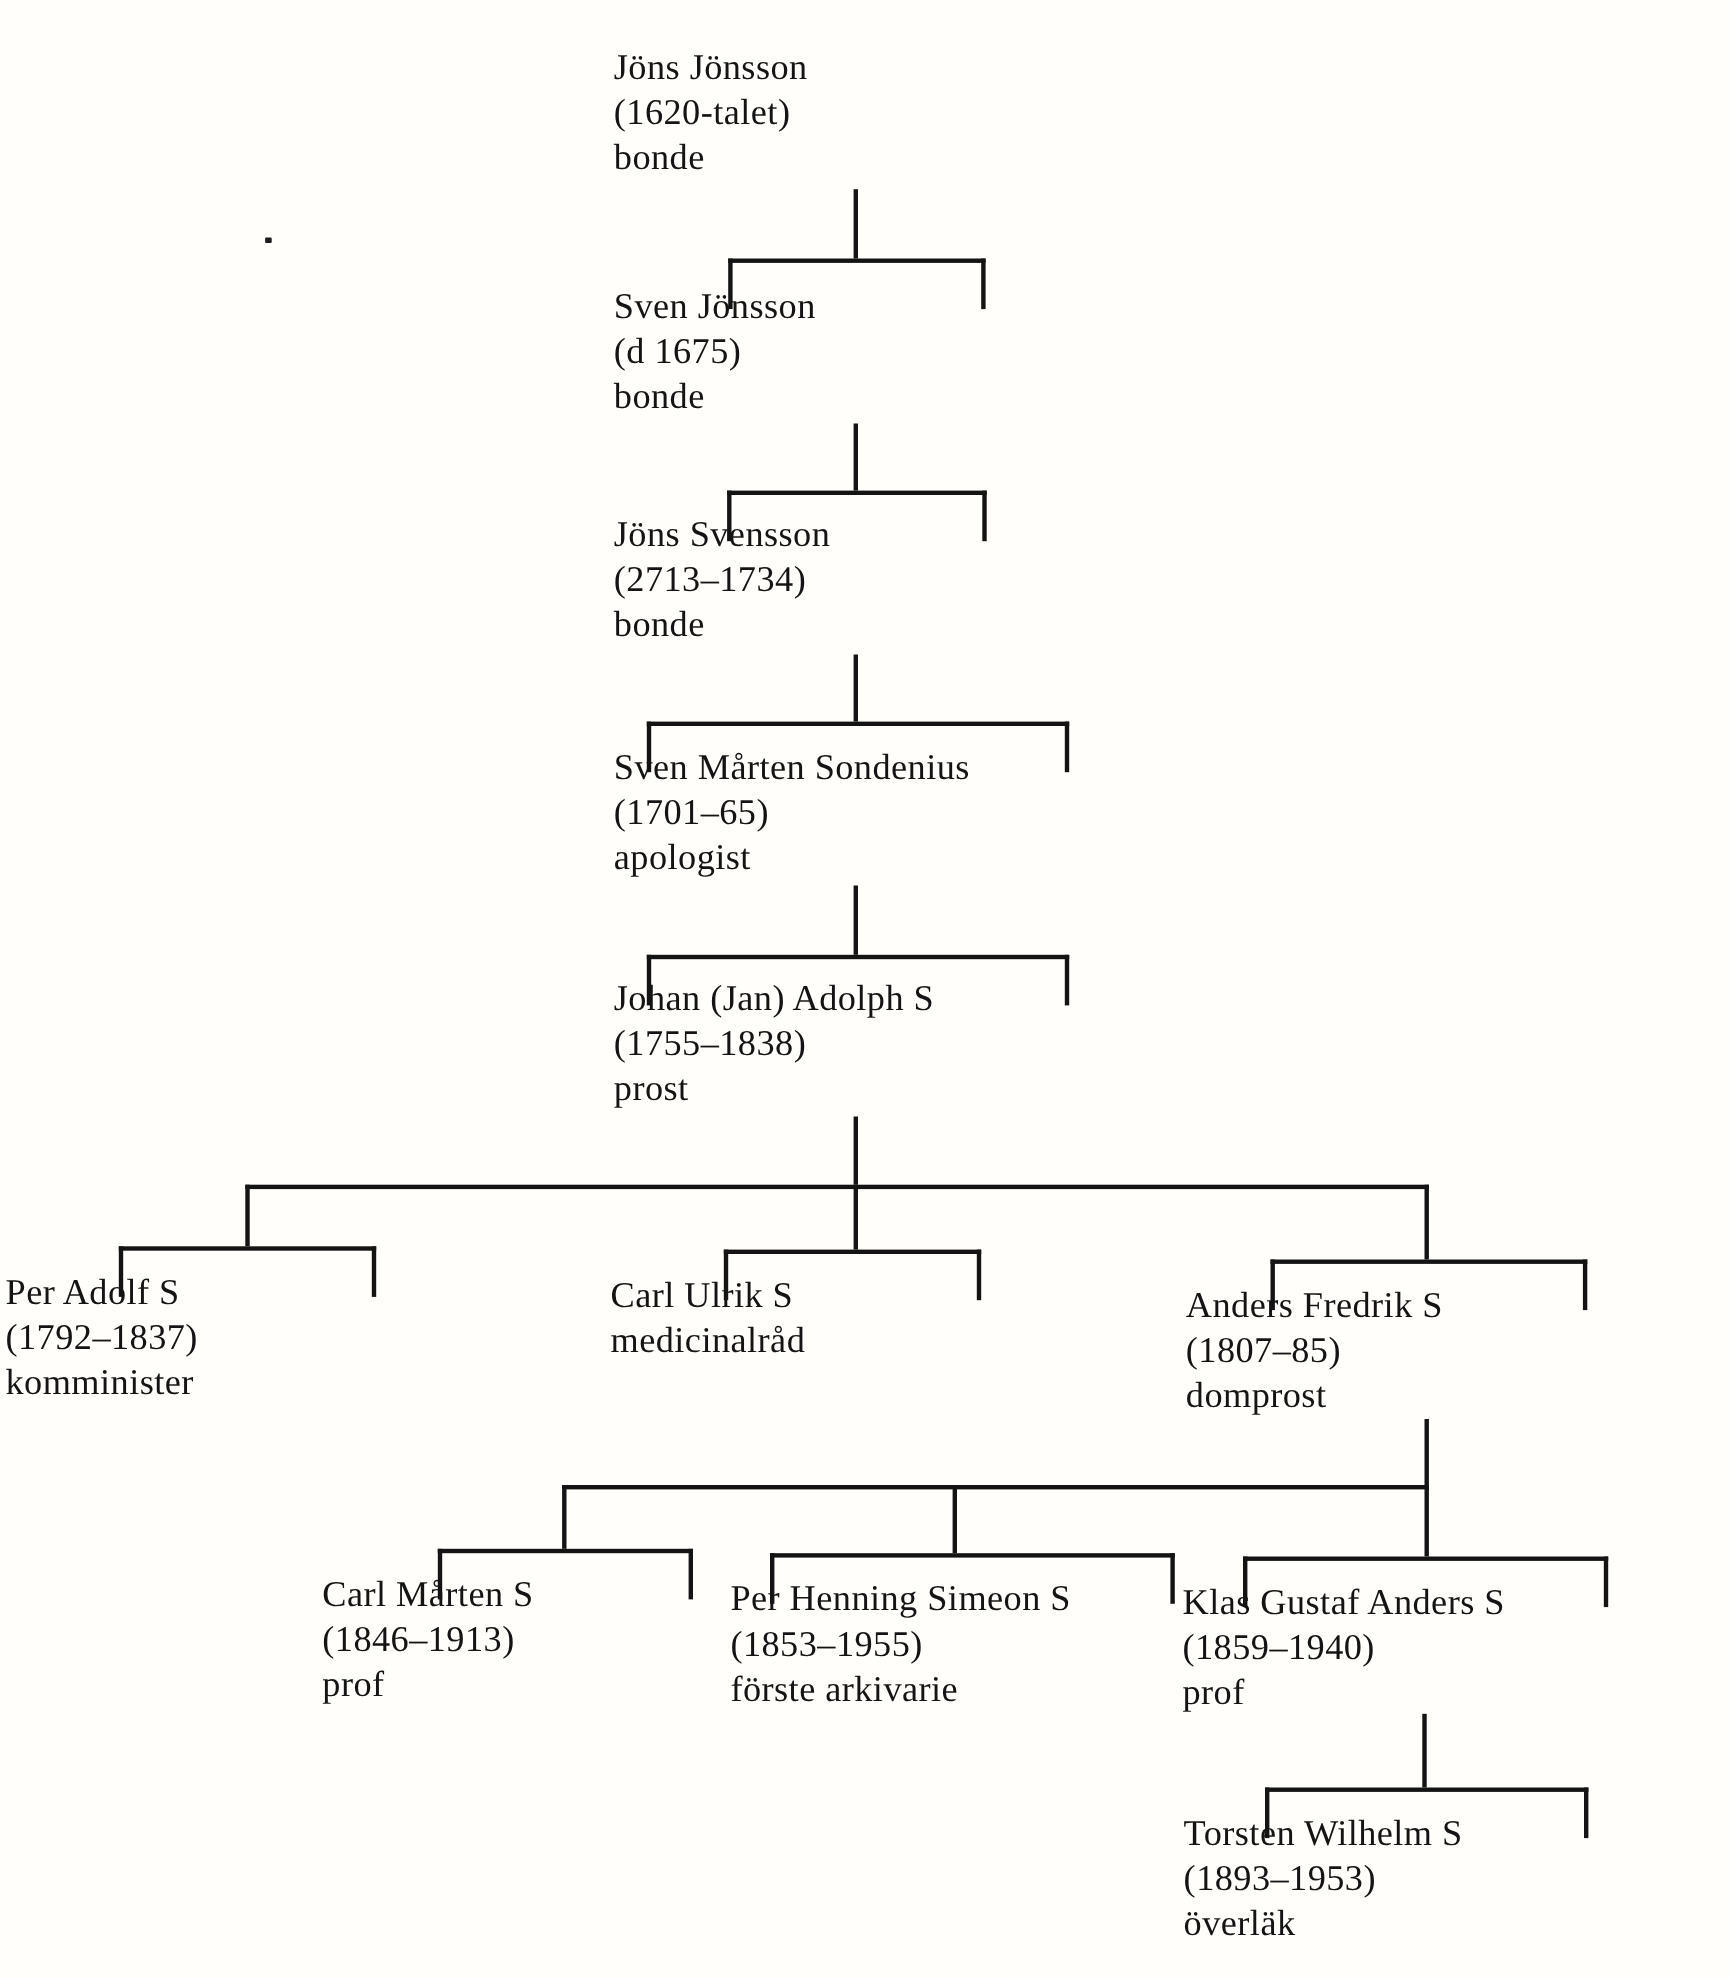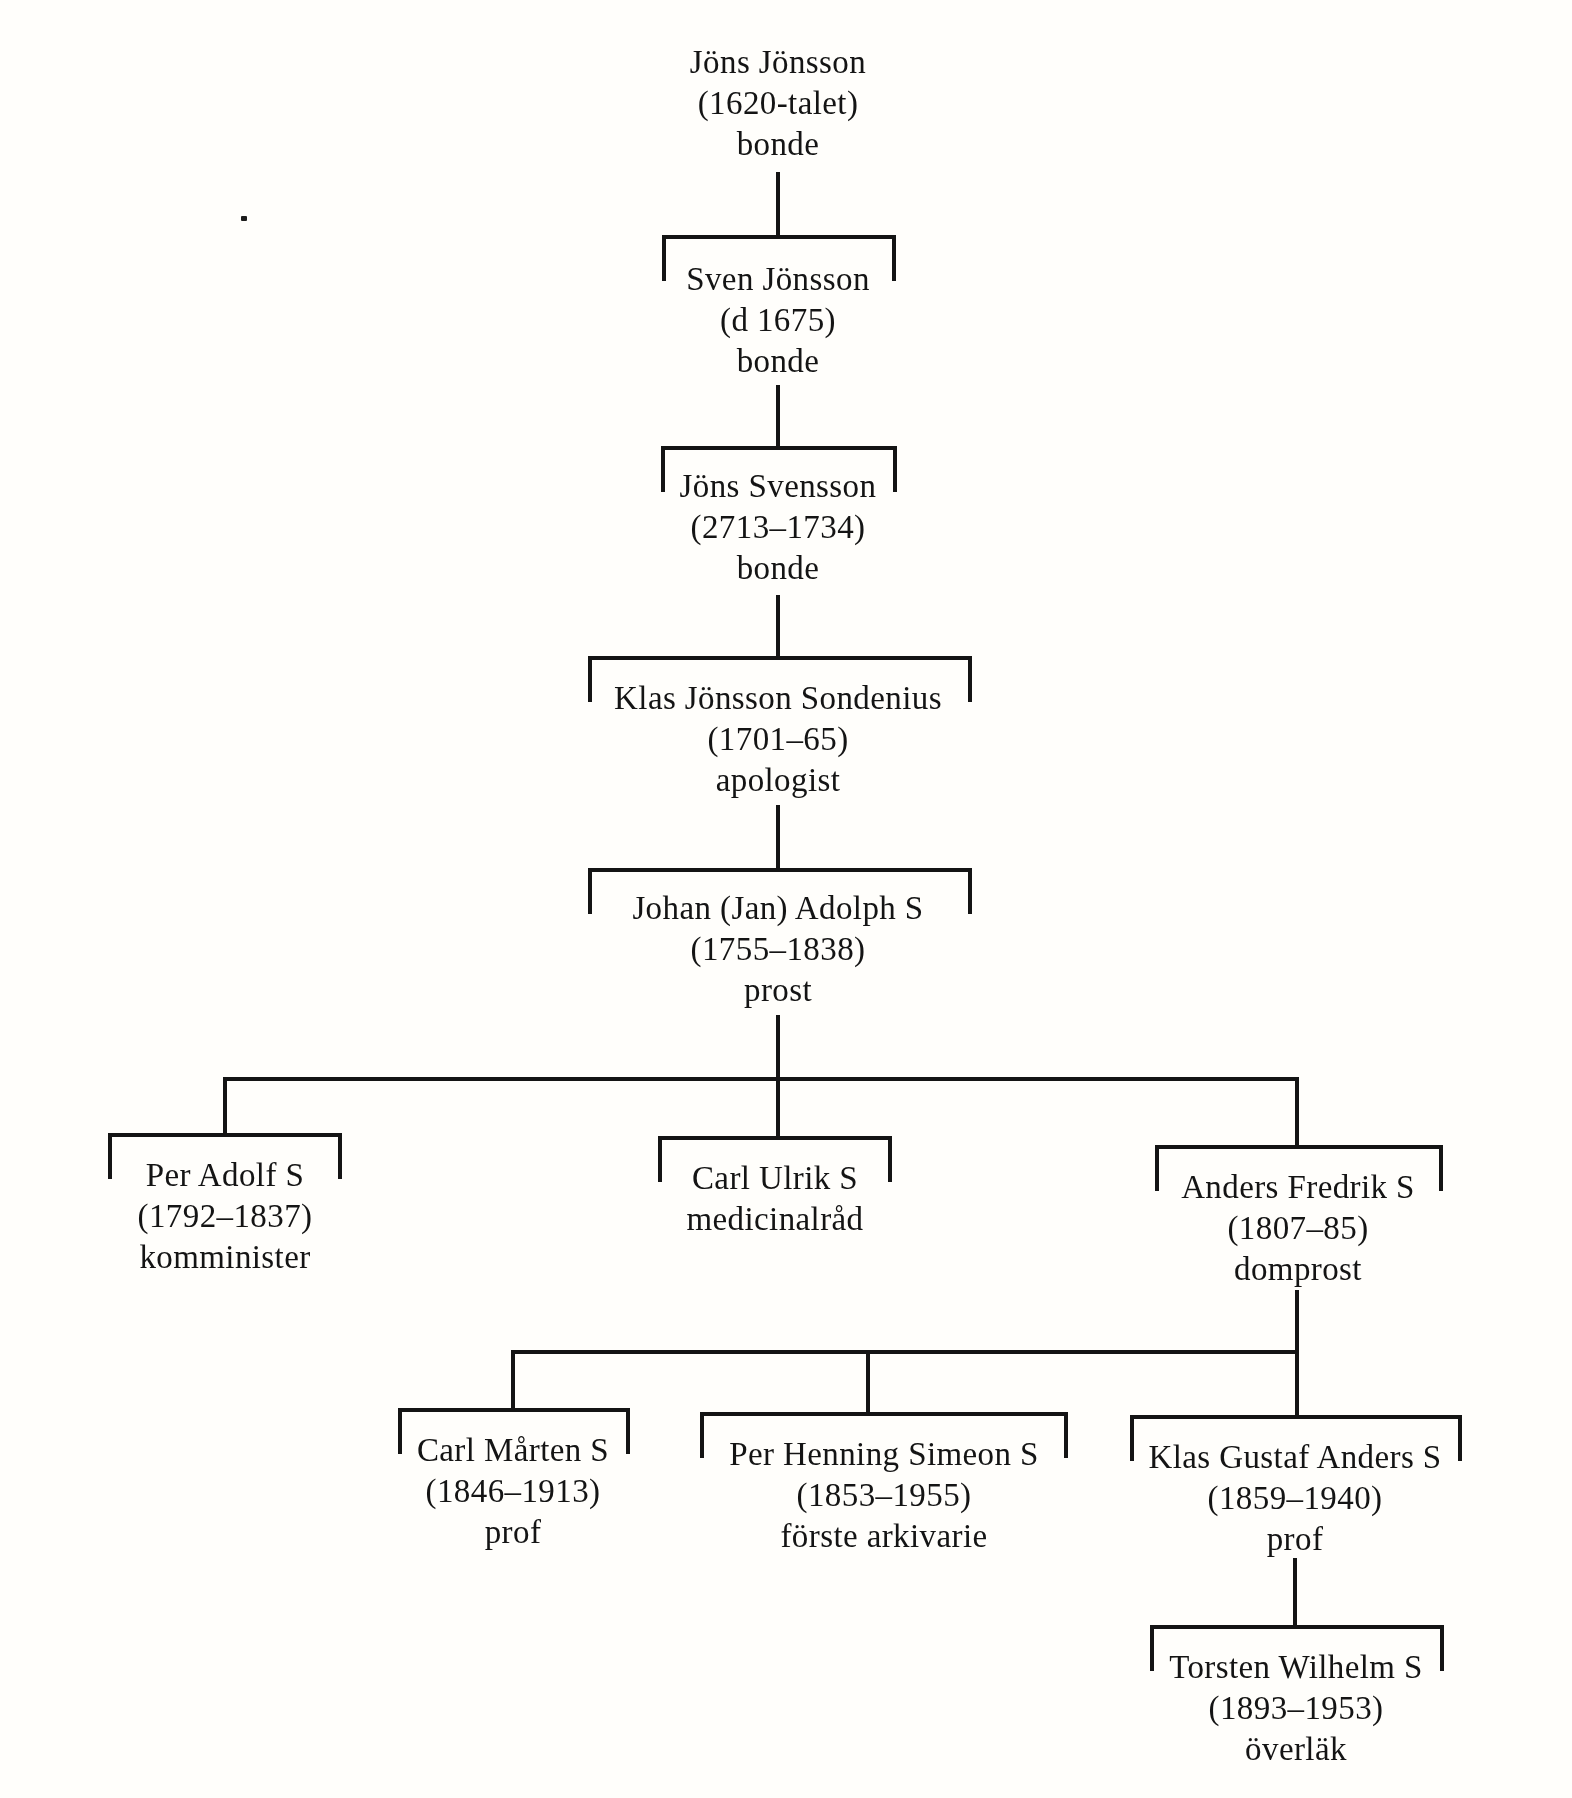--- a/index.html
+++ b/index.html
@@ -12,21 +12,20 @@
     width: 1572px;
     height: 1798px;
     background: #fffefb;
     overflow: hidden;
     font-family: "Liberation Serif", "DejaVu Serif", serif;
     color: #141414;
   }
   .person {
     position: absolute;
     width: 440px;
-    text-align: center;
     font-size: 33px;
     line-height: 41px;
     letter-spacing: 0.4px;
     white-space: nowrap;
   }
   .person .pline { width: 100%; }
   .bracket {
     position: absolute;
     box-sizing: border-box;
     height: 46px;
@@ -80,21 +79,21 @@
   <div class="person" style="left:558px; top:466px;">
     <div class="pline">Jöns Svensson</div>
     <div class="pline">(2713–1734)</div>
     <div class="pline">bonde</div>
   </div>
 
   <div class="vline" style="left:776px; top:595px; height:61px;"></div>
 
   <div class="bracket" style="left:588px; top:656px; width:384px;"></div>
   <div class="person" style="left:558px; top:678px;">
-    <div class="pline">Klas Jönsson Sondenius</div>
+    <div class="pline">Sven Mårten Sondenius</div>
     <div class="pline">(1701–65)</div>
     <div class="pline">apologist</div>
   </div>
 
   <div class="vline" style="left:776px; top:805px; height:63px;"></div>
 
   <div class="bracket" style="left:588px; top:868px; width:384px;"></div>
   <div class="person" style="left:558px; top:888px;">
     <div class="pline">Johan (Jan) Adolph S</div>
     <div class="pline">(1755–1838)</div>

